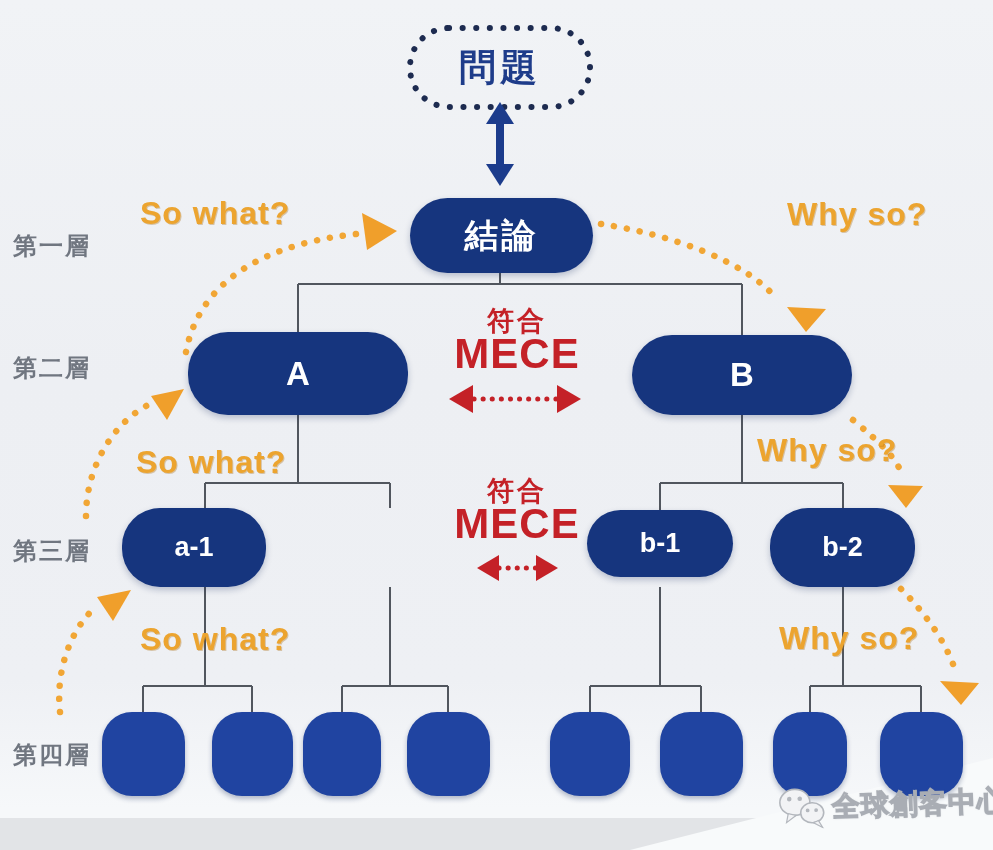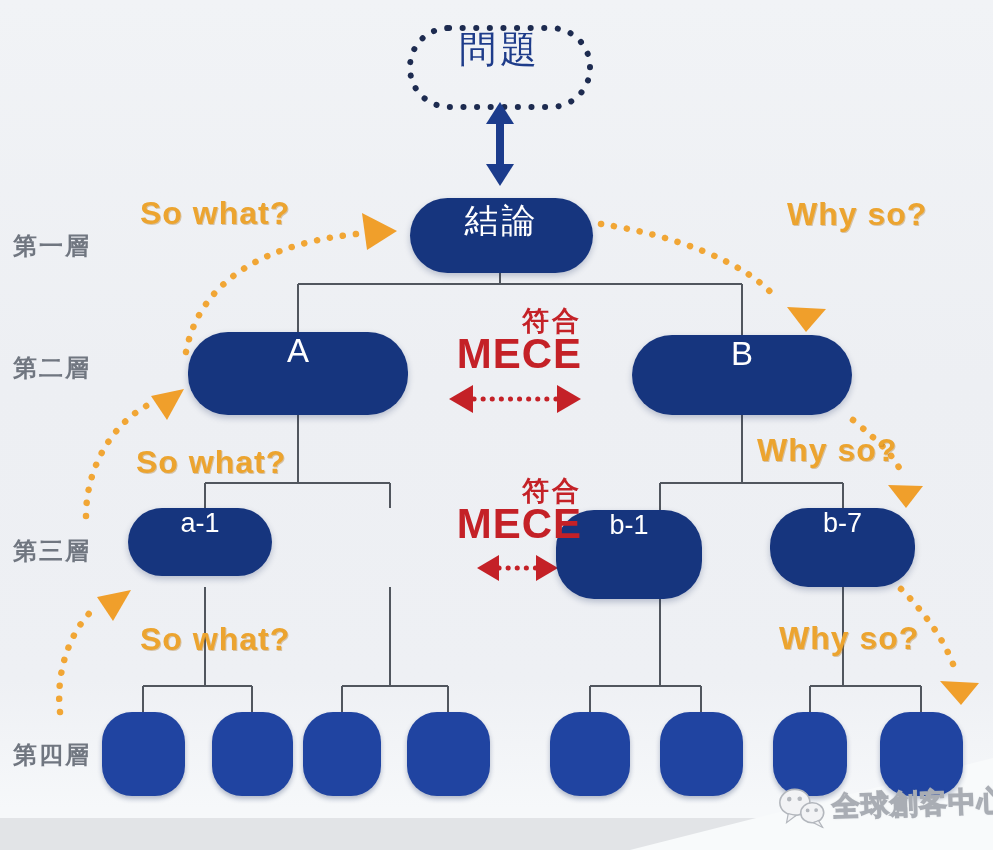--- a/index.html
+++ b/index.html
@@ -3,22 +3,22 @@
 <meta charset="utf-8">
 <style>
   html,body{margin:0;padding:0;}
   body{font-family:"Liberation Sans","DejaVu Sans",sans-serif;}
   .stage{
     position:relative;width:993px;height:850px;overflow:hidden;
     background:linear-gradient(180deg,#f1f3f6 0%,#edeff3 45%,#eef0f4 80%,#f6f8fa 95%,#f6f8fa 100%);
   }
   .lines{position:absolute;left:0;top:0;z-index:2;}
   .node{
-    position:absolute;display:flex;justify-content:center;
-    background:#16357e;color:#ffffff;font-weight:normal;z-index:3;
+    position:absolute;display:flex;align-items:center;justify-content:center;
+    background:#16357e;color:#ffffff;font-weight:bold;z-index:3;
     box-shadow:0 3px 6px rgba(20,40,90,0.25);
   }
   .node.problem{
     background:transparent;color:#1e3c8a;box-shadow:none;
     font-size:37px;letter-spacing:4px;
   }
   .node.big{font-size:34px;letter-spacing:3px;border-radius:40px;}
   .node.alpha{font-size:33px;border-radius:40px;}
   .node.small{font-size:27px;border-radius:38px;}
   .leaf{
@@ -27,21 +27,21 @@
   }
   .layer-label{
     position:absolute;left:13px;color:#707680;font-size:24px;font-weight:bold;
     letter-spacing:2px;z-index:3;
   }
   .qlabel{
     position:absolute;color:#eca42f;font-size:32px;font-weight:700;z-index:3;
     text-shadow:1px 1px 0 rgba(170,110,20,0.35);letter-spacing:1px;
   }
   .mece{
-    position:absolute;left:452px;width:130px;text-align:right;color:#c42127;
+    position:absolute;left:452px;width:130px;text-align:center;color:#c42127;
     font-weight:bold;z-index:3;
   }
   .mece .l1{font-size:27px;line-height:31px;letter-spacing:3px;display:block;}
   .mece .l2{font-size:42px;line-height:34px;letter-spacing:1px;display:block;}
   .footer-strip{position:absolute;left:0;top:818px;width:993px;height:32px;background:#e2e4e7;z-index:1;}
   .footer-wedge{
     position:absolute;left:630px;top:758px;width:363px;height:92px;background:#f8fafb;
     clip-path:polygon(100% 0,100% 100%,0 100%);z-index:1;
   }
   .watermark{
@@ -133,31 +133,31 @@
   </div>
 
   <div class="node alpha" style="left:188px;top:332px;width:220px;height:83px;">
     <span>A</span>
   </div>
 
   <div class="node alpha" style="left:632px;top:335px;width:220px;height:80px;">
     <span>B</span>
   </div>
 
-  <div class="node small" style="left:128px;top:508px;width:144px;height:68px;">
+  <div class="node small" style="left:122px;top:508px;width:144px;height:79px;">
     <span>a-1</span>
   </div>
 
 
-  <div class="node small" style="left:556px;top:510px;width:146px;height:89px;">
+  <div class="node small" style="left:587px;top:510px;width:146px;height:67px;">
     <span>b-1</span>
   </div>
 
   <div class="node small" style="left:770px;top:508px;width:145px;height:79px;">
-    <span>b-7</span>
+    <span>b-2</span>
   </div>
 
   <div class="leaf" style="left:102px;width:83px;"></div>
   <div class="leaf" style="left:212px;width:81px;"></div>
   <div class="leaf" style="left:303px;width:78px;"></div>
   <div class="leaf" style="left:407px;width:83px;"></div>
   <div class="leaf" style="left:550px;width:80px;"></div>
   <div class="leaf" style="left:660px;width:83px;"></div>
   <div class="leaf" style="left:773px;width:74px;"></div>
   <div class="leaf" style="left:880px;width:83px;"></div>

